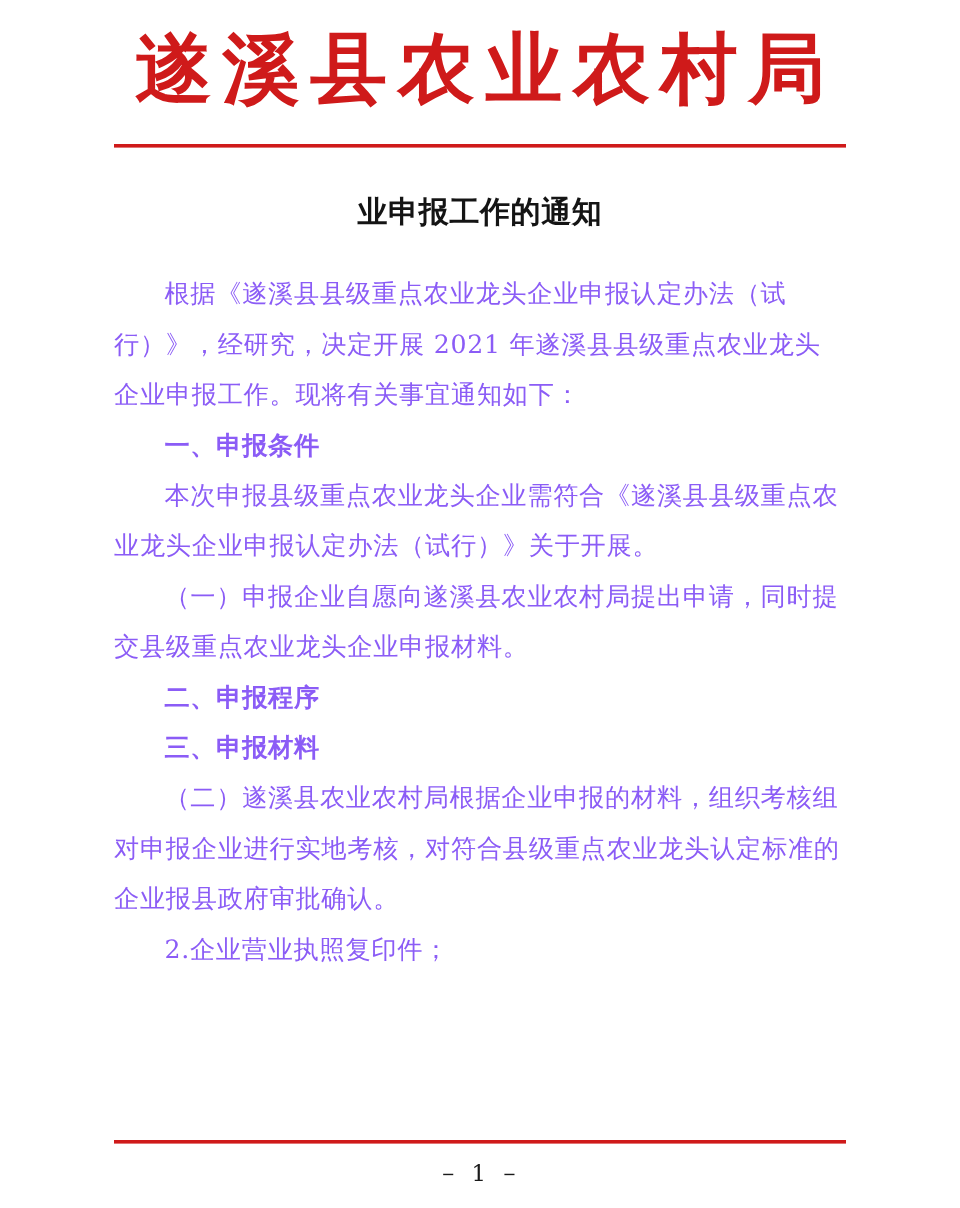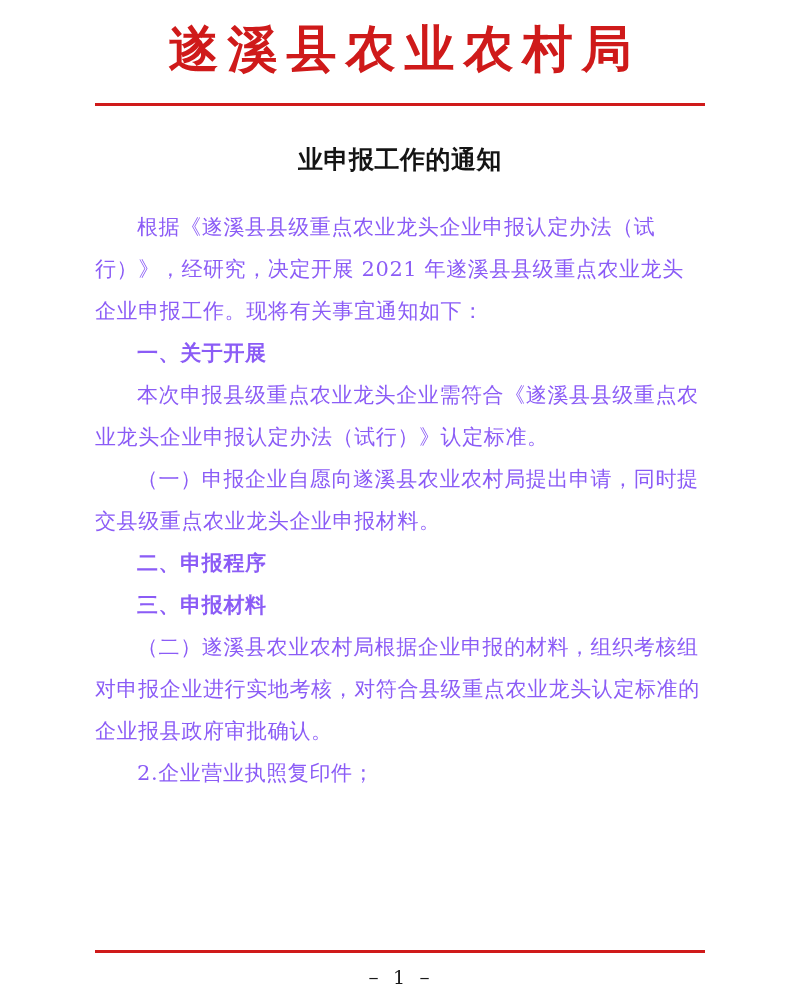--- a/index.html
+++ b/index.html
@@ -25,21 +25,21 @@
 
   
   .masthead {
     text-align: center;
     padding-top: 18px;
   }
   .masthead-title {
     color: #cf1a1a;
     font-family: "DejaVu Serif", "Liberation Serif", serif;
     font-weight: 700;
-    font-size: 50px;
+    font-size: 64px;
     letter-spacing: 9px;
     line-height: 1.25;
     white-space: nowrap;
     text-indent: 9px;
   }
   .masthead-rule {
     margin-top: 22px;
     height: 3px;
     background: #cf1a1a;
     width: 100%;
@@ -107,22 +107,22 @@
     <div class="masthead-title">遂溪县农业农村局</div>
     <div class="masthead-rule"></div>
   </div>
 
   <div class="doc-title">
     <span class="line">业申报工作的通知</span>
   </div>
 
   <div class="body-text">
     <p class="para">根据《遂溪县县级重点农业龙头企业申报认定办法（试行）》，经研究，决定开展 2021 年遂溪县县级重点农业龙头企业申报工作。现将有关事宜通知如下：</p>
-    <p class="para heading">一、关于开展</p>
-    <p class="para">本次申报县级重点农业龙头企业需符合《遂溪县县级重点农业龙头企业申报认定办法（试行）》认定标准。</p>
+    <p class="para heading">一、申报条件</p>
+    <p class="para">本次申报县级重点农业龙头企业需符合《遂溪县县级重点农业龙头企业申报认定办法（试行）》关于开展。</p>
     <p class="para">（一）申报企业自愿向遂溪县农业农村局提出申请，同时提交县级重点农业龙头企业申报材料。</p>
     <p class="para heading">二、申报程序</p>
     <p class="para heading">三、申报材料</p>
     <p class="para">（二）遂溪县农业农村局根据企业申报的材料，组织考核组对申报企业进行实地考核，对符合县级重点农业龙头认定标准的企业报县政府审批确认。</p>
     <p class="para item">2.企业营业执照复印件；</p>
   </div>
 
   <div class="footer">
     <div class="footer-rule"></div>
     <div class="footer-page">－ 1 －</div>

